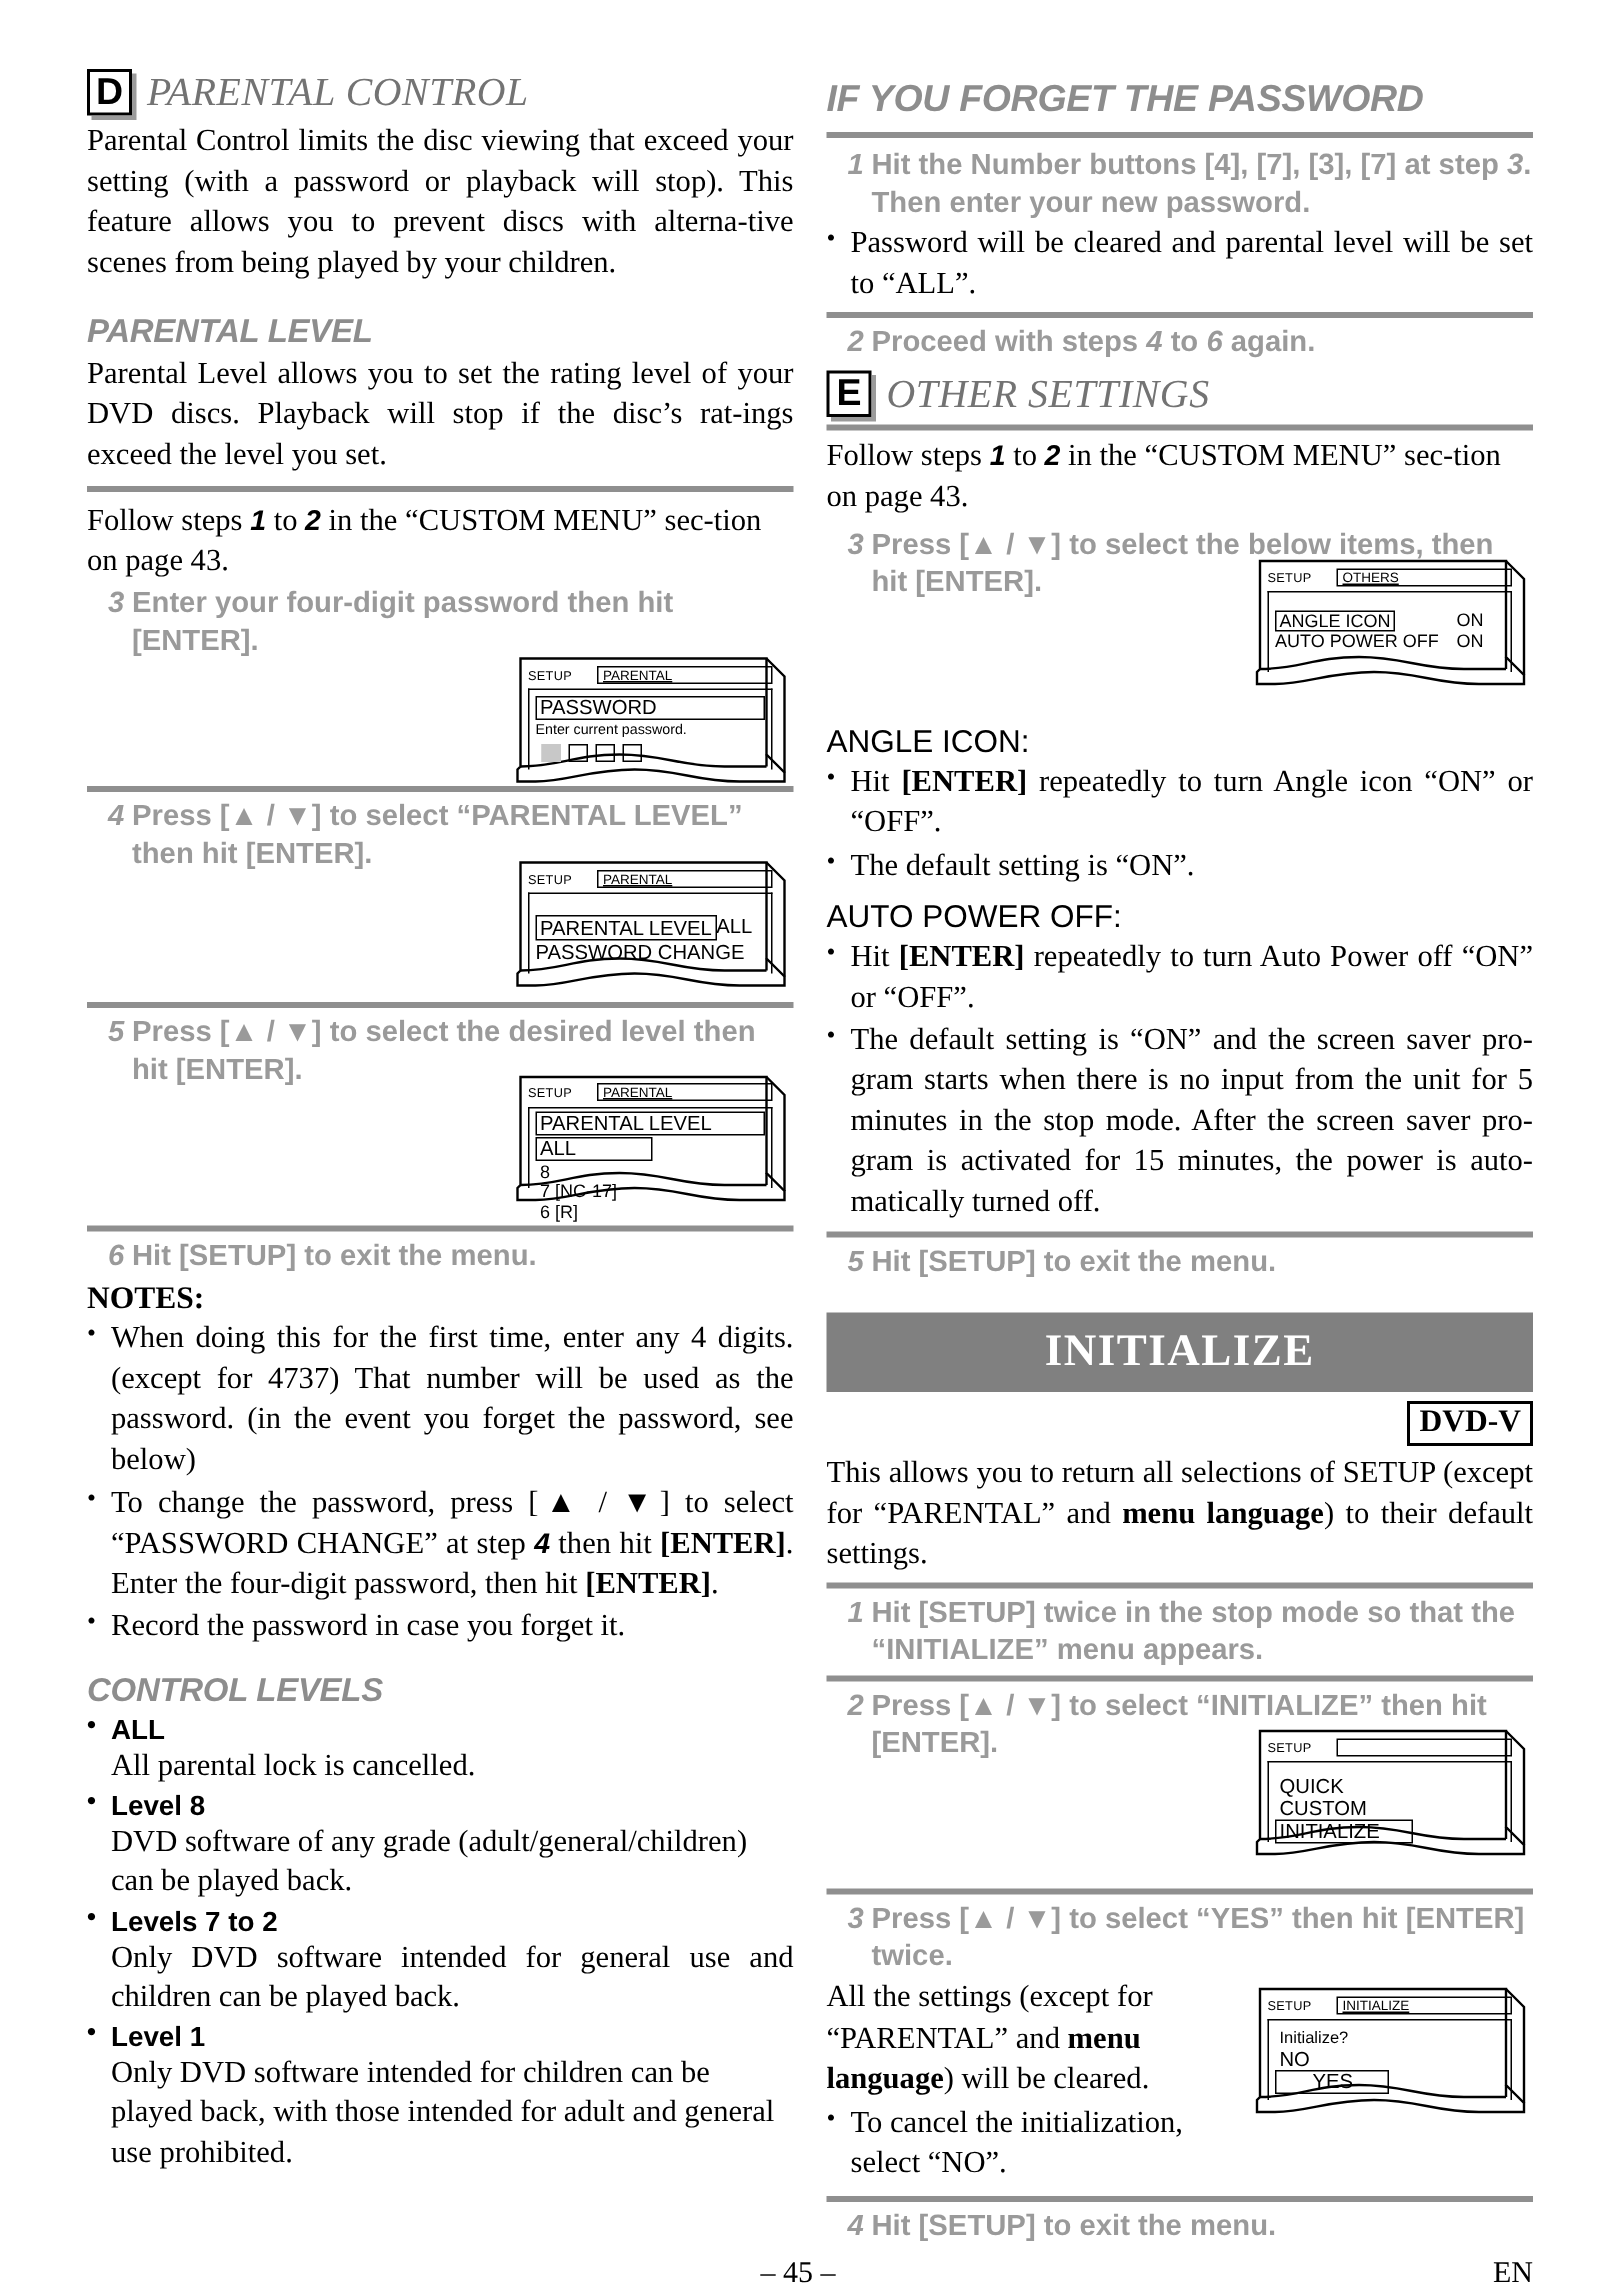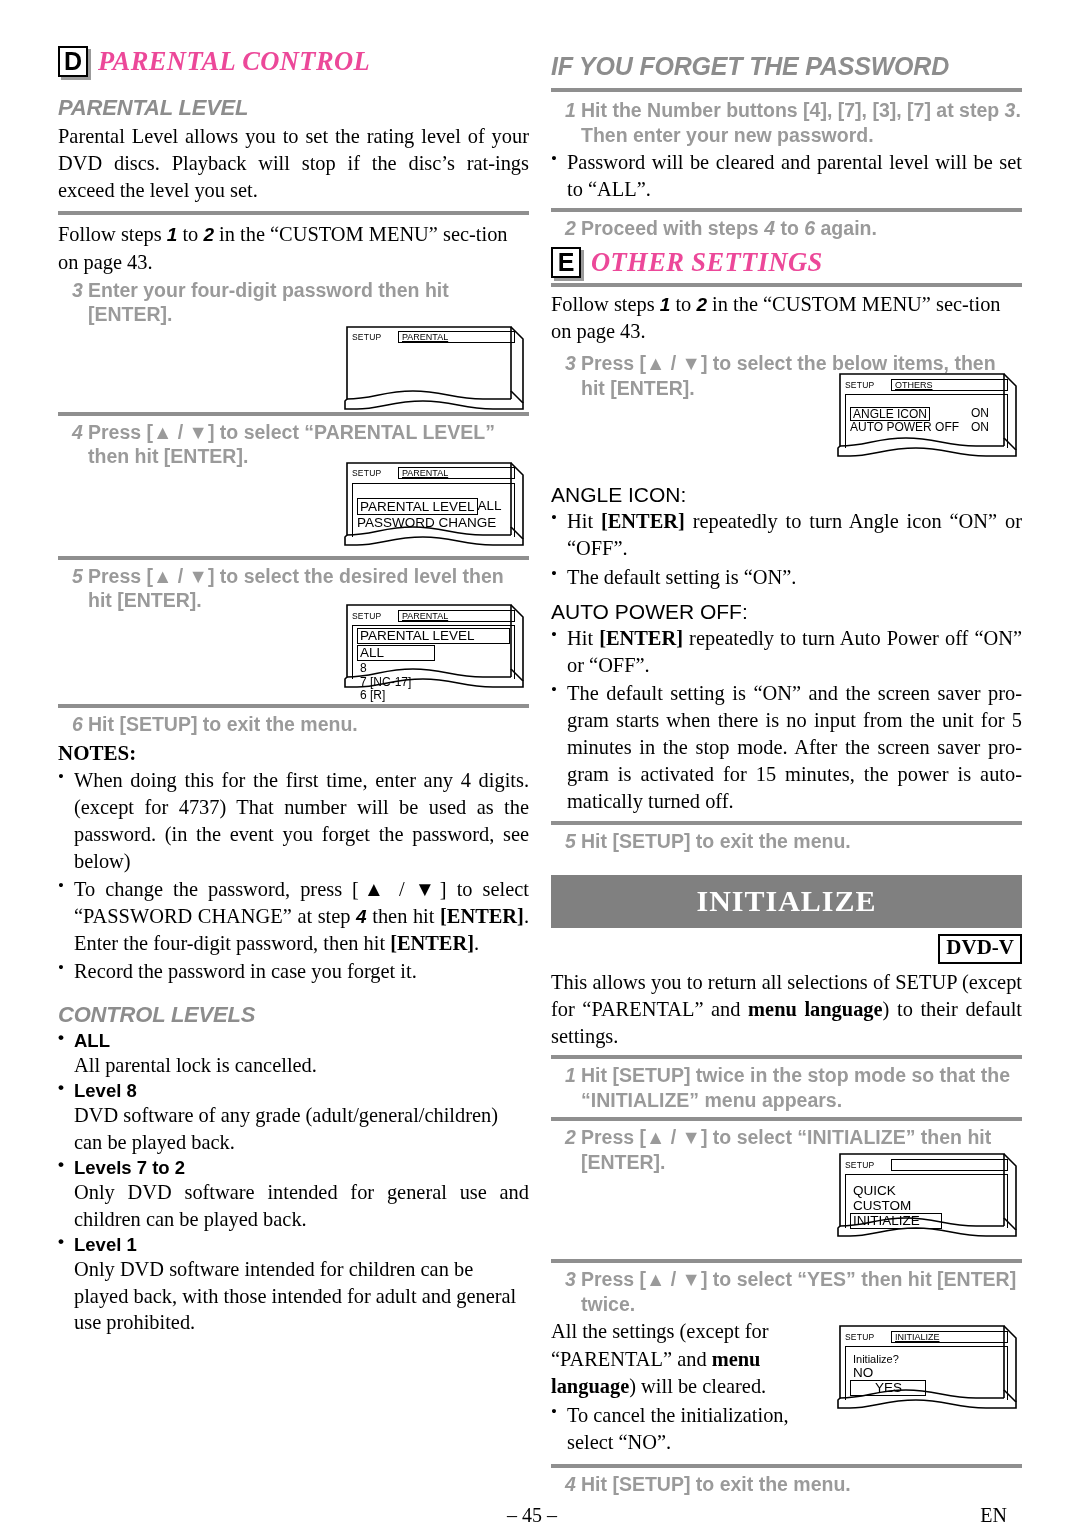--- a/index.html
+++ b/index.html
@@ -31,23 +31,23 @@
     width: 30px; height: 31px;
     border: 2.5px solid #000;
     font-family: "Liberation Sans", sans-serif;
     font-weight: bold; font-size: 25px; line-height: 1;
     color: #000;
     box-shadow: 3px 3px 0 #9b9b9b;
     flex: none;
   }
   .sec-title {
     font-family: "Liberation Serif", serif;
-    font-style: italic; font-weight: bold;
+    font-style: italic; font-weight: normal;
     font-size: 26.5px; letter-spacing: .4px;
-    color: #ec4899;
+    color: #737373;
     white-space: nowrap;
   }
   .sec-title-sans {
     font-family: "Liberation Sans", sans-serif;
     font-style: italic; font-weight: bold;
     font-size: 25px; letter-spacing: -0.2px;
     color: #8d8d8d;
     white-space: nowrap;
     margin: 0 0 3px 0;
   }
@@ -226,35 +226,36 @@
   .footer {
     position: absolute;
     left: 58px; right: 58px; bottom: 22px;
     font-family: "Liberation Serif", serif;
     font-size: 20px;
   }
   .footer .pg {
     position: absolute; left: 0; right: 16px;
     text-align: center;
   }
-  .footer .en { position: absolute; right: 15px; }
+  .footer .en { position: absolute; right: 0; }
 </style>
 </head>
 <body>
 
 <div class="page">
   <div class="cols">
 
     <div class="col">
 
       <div class="sec-head">
         <span class="badge-letter">D</span>
         <span class="sec-title">PARENTAL CONTROL</span>
       </div>
 
+      <p class="body">Parental Control limits the disc viewing that exceed your setting (with a password or playback will stop). This feature allows you to prevent discs with alterna-tive scenes from being played by your children.</p>
 
       <div class="sub-head">PARENTAL LEVEL</div>
       <p class="body">Parental Level allows you to set the rating level of your DVD discs. Playback will stop if the disc’s rat-ings exceed the level you set.</p>
 
       <div class="rule"></div>
 
       <p class="body ragged"><span>Follow steps </span><span class="num-i">1</span><span> to </span><span class="num-i">2</span><span> in the “CUSTOM MENU” sec-tion on page 43.</span></p>
 
       <div class="step">
         <span class="step-num">3</span>
@@ -266,20 +267,30 @@
             <path d="M4 2 L168 2 L168 66 L180 78 L180 84 L150 84 C120 84 110 76 80 76 C50 76 36 84 14 84 L2 84 L2 76 L4 74 Z" fill="#fff" stroke="#000" stroke-width="1.6"></path>
             <path d="M168 2 L180 14 L180 78" fill="none" stroke="#000" stroke-width="1.6"></path>
             <path d="M4 74 C30 74 40 66 70 66 C100 66 110 74 140 74 L168 74" fill="none" stroke="#000" stroke-width="1.6"></path>
             <path d="M168 74 L168 66" fill="none" stroke="#000" stroke-width="1.6"></path>
           </svg>
           <div class="tv-inner">
             <div class="tv-topbar">
               <span class="tv-setup">SETUP</span>
               <span class="tv-title">PARENTAL</span>
             </div>
+            <div class="tv-body">
+              <span class="tv-wide">PASSWORD</span>
+              <div class="tv-row tv-small">Enter current password.</div>
+              <div class="tv-boxes">
+                <span class="tv-box filled"></span>
+                <span class="tv-box"></span>
+                <span class="tv-box"></span>
+                <span class="tv-box"></span>
+              </div>
+            </div>
           </div>
         </div>
       </div>
 
       <div class="rule tight"></div>
 
       <div class="step">
         <span class="step-num">4</span>
         <span class="step-txt">Press [▲ / ▼] to select “PARENTAL LEVEL” then hit [ENTER].</span>
       </div>

